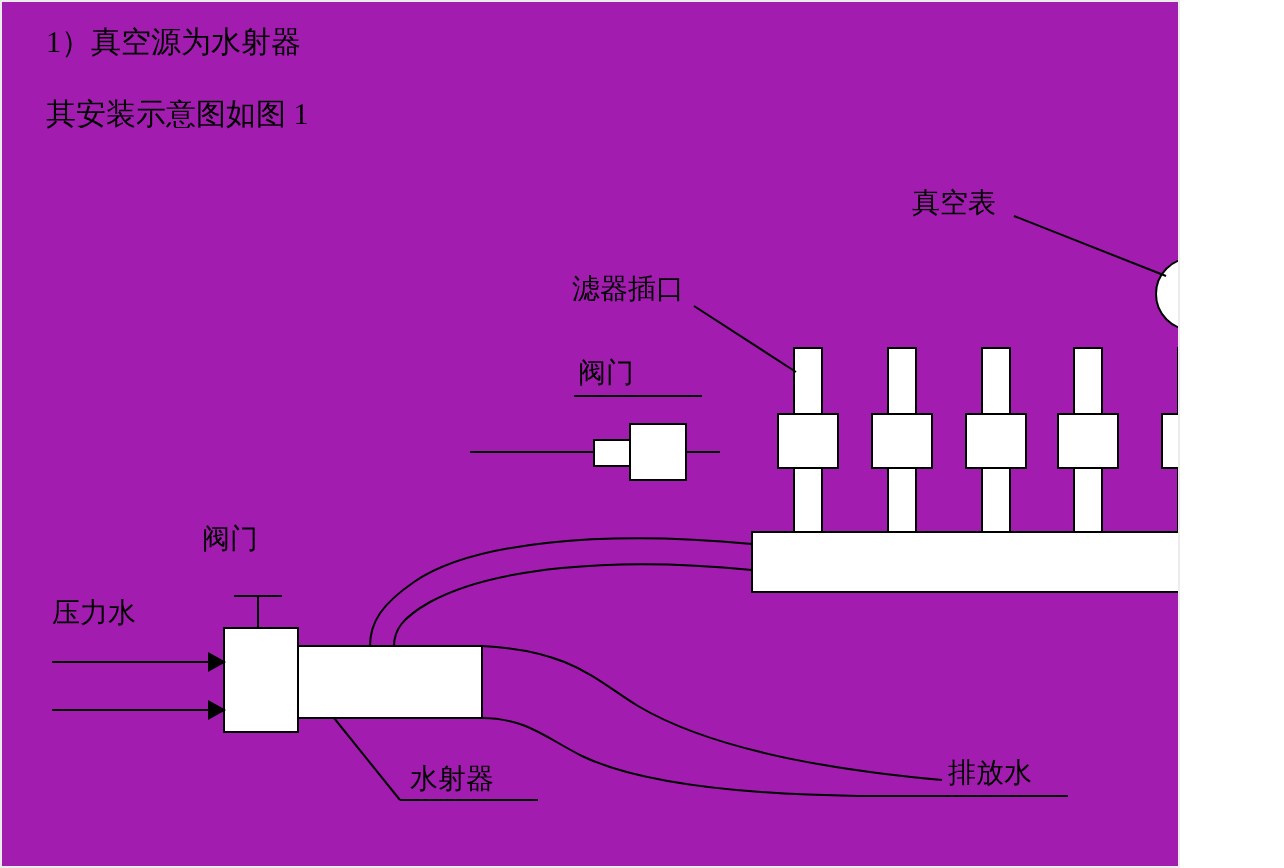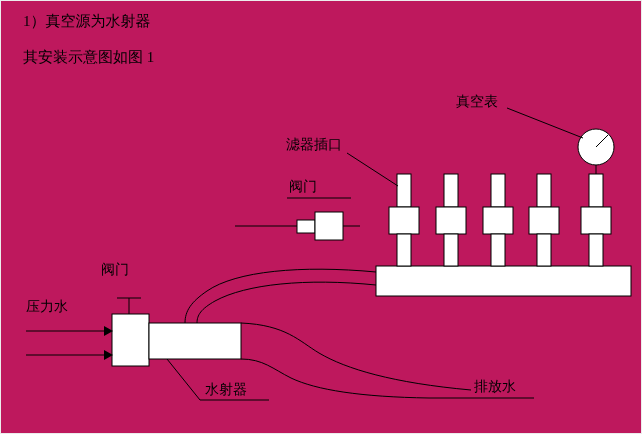--- a/index.html
+++ b/index.html
@@ -1,19 +1,19 @@
 <!DOCTYPE html>
 <html><head>
 <meta charset="utf-8">
 <style>
   html,body{margin:0;padding:0;background:#ffffff;}
   .canvas{
     position:relative;
-    width:642px;height:434px;
-    background:#be185d;
+    width:590px;height:434px;
+    background:#a21caf;
     border:1px solid #ececec;
     box-sizing:border-box;
     overflow:hidden;
   }
   svg{position:absolute;left:0;top:0;}
   svg text{
     font-family:"Liberation Serif","DejaVu Serif",serif;
     fill:#000000;
   }
   .heading{font-size:15px;}

